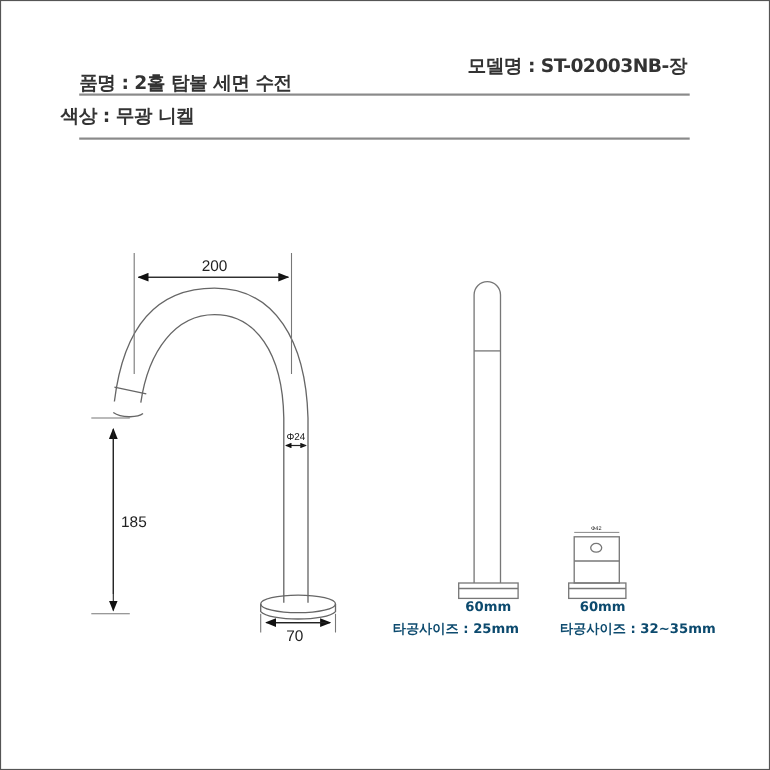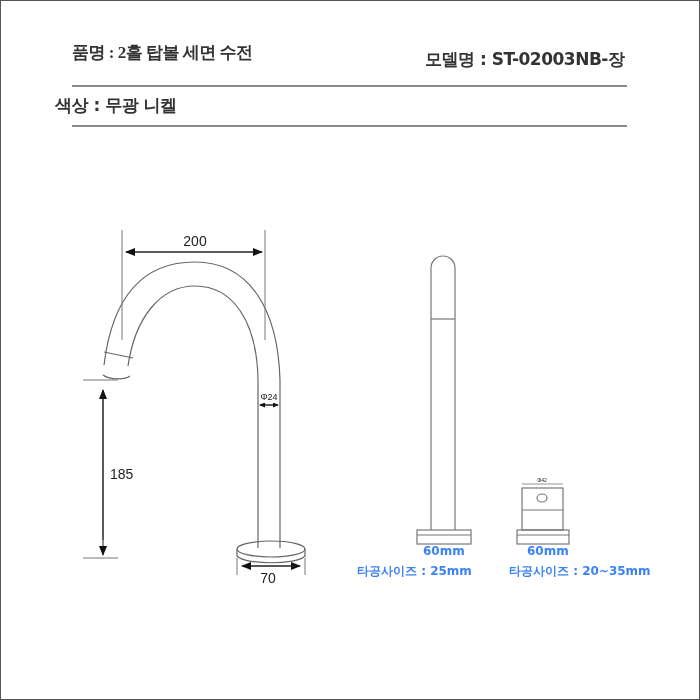--- a/index.html
+++ b/index.html
@@ -3,28 +3,28 @@
   <meta charset="utf-8">
   <style>
     html, body { margin: 0; padding: 0; background: #ffffff; }
     body { width: 700px; height: 700px; position: relative; overflow: hidden;
            font-family: "DejaVu Sans", "Liberation Sans", sans-serif; }
     .frame { position: absolute; left: 0; top: 0; width: 698px; height: 698px;
              border: 1px solid #555; box-sizing: content-box; }
     .hdr { position: absolute; font-weight: bold; color: #333; font-size: 17px; letter-spacing: -0.5px; }
     .rule { position: absolute; height: 2px; background: #8a8a8a; left: 72px; width: 555px; }
     svg text { font-family: "Liberation Sans", "DejaVu Sans", sans-serif; fill: #222; }
-    .caption { position: absolute; font-size: 12px; color: #3b82f6; font-weight: bold; }
+    .caption { position: absolute; font-size: 12px; color: #0c4a6e; font-weight: bold; }
   </style>
 </head>
 <body>
 
 <div class="frame"></div>
 
-<div class="hdr" style="left:72px; top:41px;font-family:Liberation Serif, serif;">품명 : 2홀 탑볼 세면 수전</div>
+<div class="hdr" style="left:72px; top:64px;">품명 : 2홀 탑볼 세면 수전</div>
 <div class="hdr" style="left:425px; top:48px;">모델명 : ST-02003NB-장</div>
 <div class="rule" style="top:85px;"></div>
 <div class="hdr" style="left:55px; top:94px;">색상 : 무광 니켈</div>
 <div class="rule" style="top:125px;"></div>
 
 <svg width="700" height="700" style="position:absolute;left:0;top:0;">
   <defs>
     <marker id="arr" markerWidth="10" markerHeight="8" refX="9" refY="4" orient="auto">
       <path d="M0,0 L10,4 L0,8 Z" fill="#111"></path>
     </marker>
@@ -84,13 +84,13 @@
     <rect x="517" y="530" width="52" height="14"></rect>
     <line x1="517" y1="535" x2="569" y2="535"></line>
     <line x1="522" y1="484" x2="563" y2="484" stroke-width="0.8"></line>
   </g>
   <text x="542" y="482" font-size="5" text-anchor="middle">Φ42</text>
 </svg>
 
 <div class="caption" style="left:423px; top:544px;">60mm</div>
 <div class="caption" style="left:357px; top:563px;">타공사이즈 : 25mm</div>
 <div class="caption" style="left:527px; top:544px;">60mm</div>
-<div class="caption" style="left:509px; top:563px;">타공사이즈 : 20~35mm</div>
+<div class="caption" style="left:509px; top:563px;">타공사이즈 : 32~35mm</div>
 
 </body></html>

